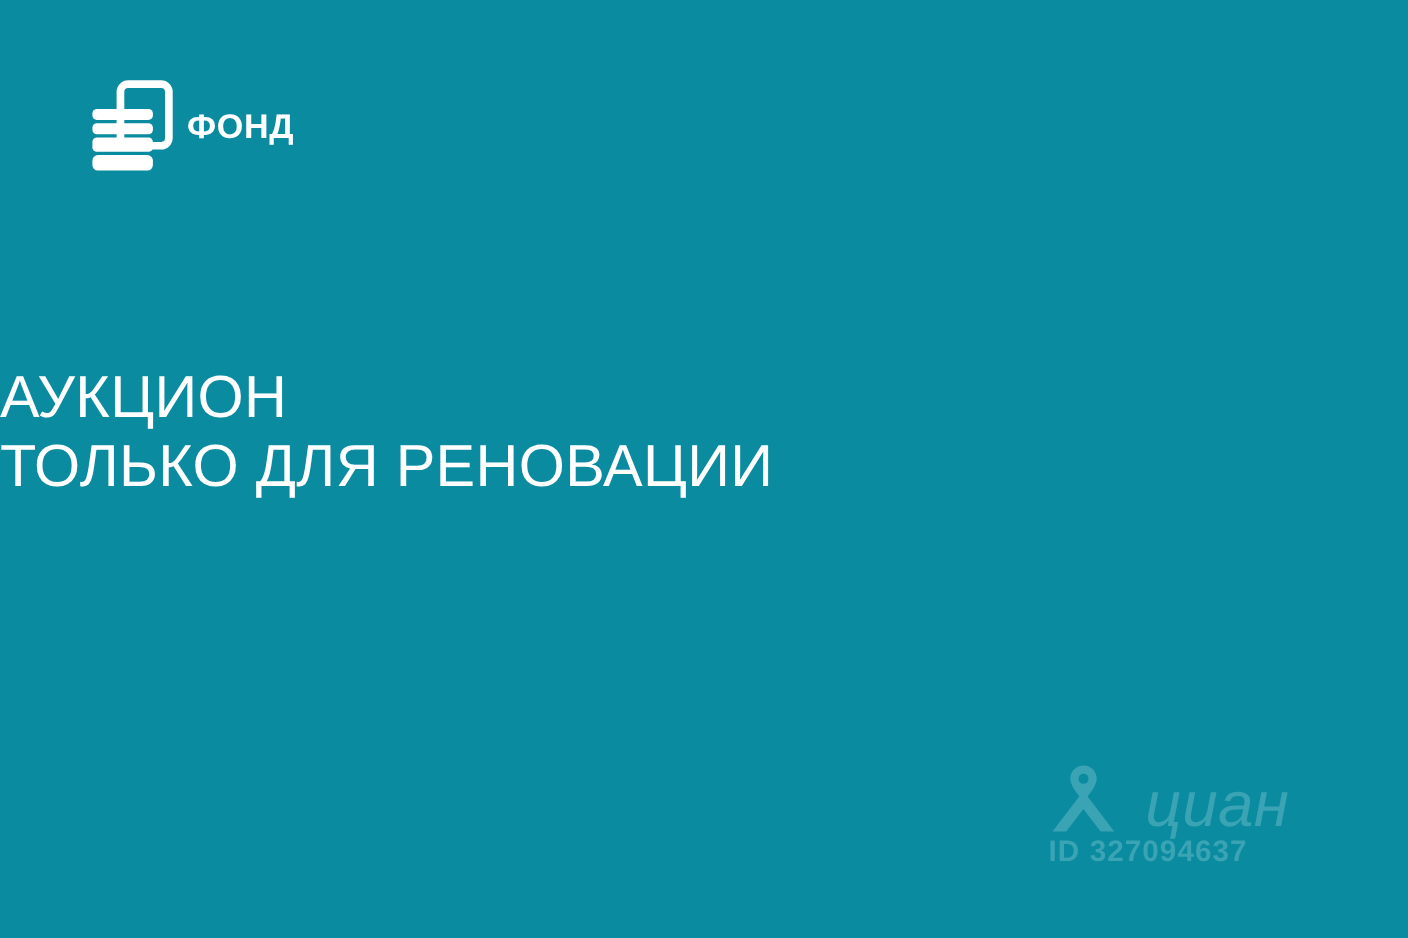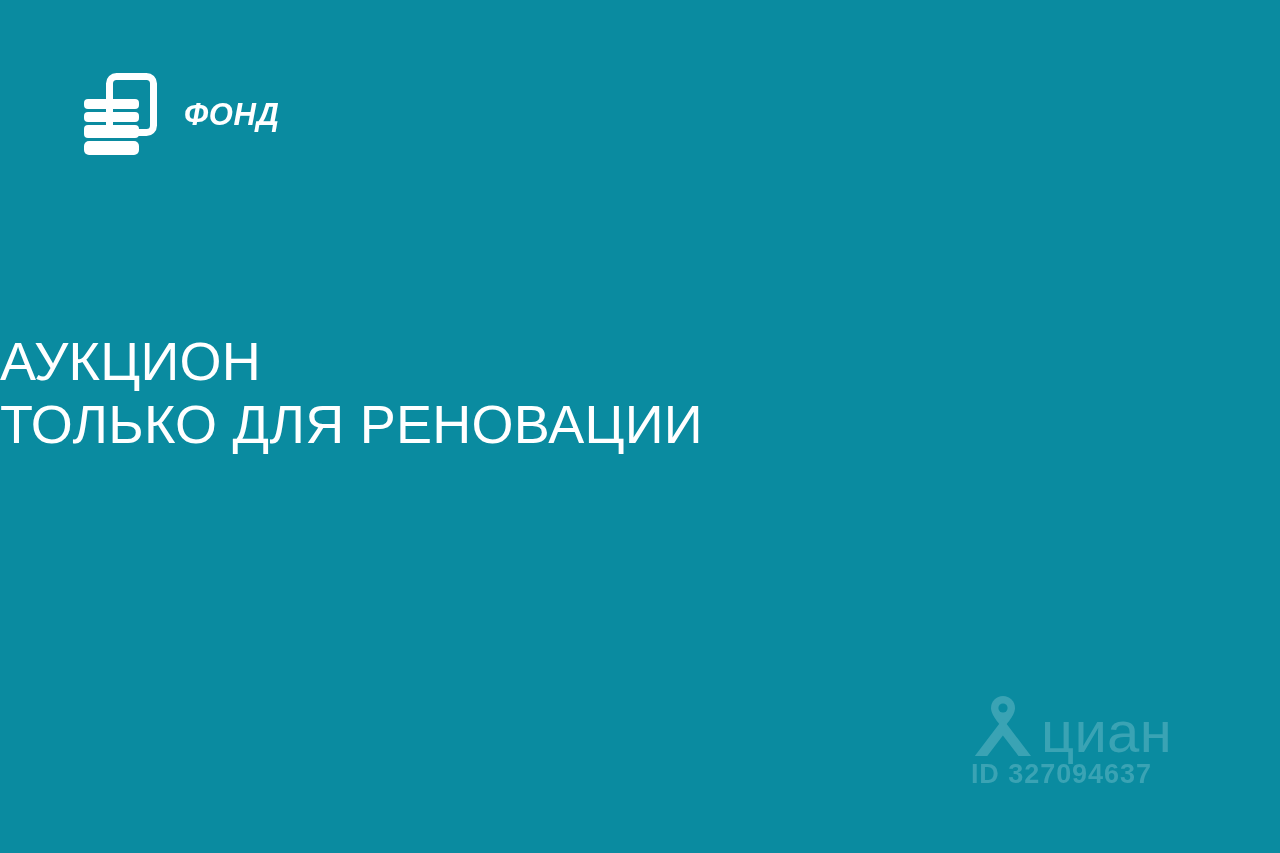--- a/index.html
+++ b/index.html
@@ -22,22 +22,21 @@
   }
 
   
 
   .brand {
     position: absolute;
     left: 82px;
     top: 72px;
     display: flex;
     align-items: center;
-    gap: 26px;
-    font-style: italic;
+    gap: 12px;
   }
 
   .brand-mark {
     width: 76px;
     height: 86px;
     flex: 0 0 auto;
     display: block;
   }
 
   .brand-wordmark {
@@ -83,22 +82,23 @@
     right: 108px;
     bottom: 63px;
     text-align: right;
     user-select: none;
   }
 
   .watermark-logo {
     display: flex;
     align-items: flex-end;
     justify-content: flex-end;
-    gap: 6px;
+    gap: 24px;
     height: 62px;
+    font-style: italic;
   }
 
   .watermark-mark {
     width: 64px;
     height: 62px;
     display: block;
     flex: 0 0 auto;
   }
 
   .watermark-name {

